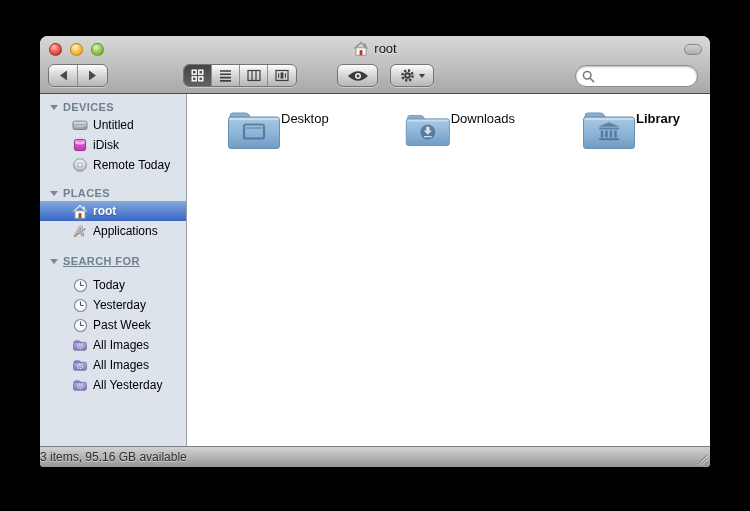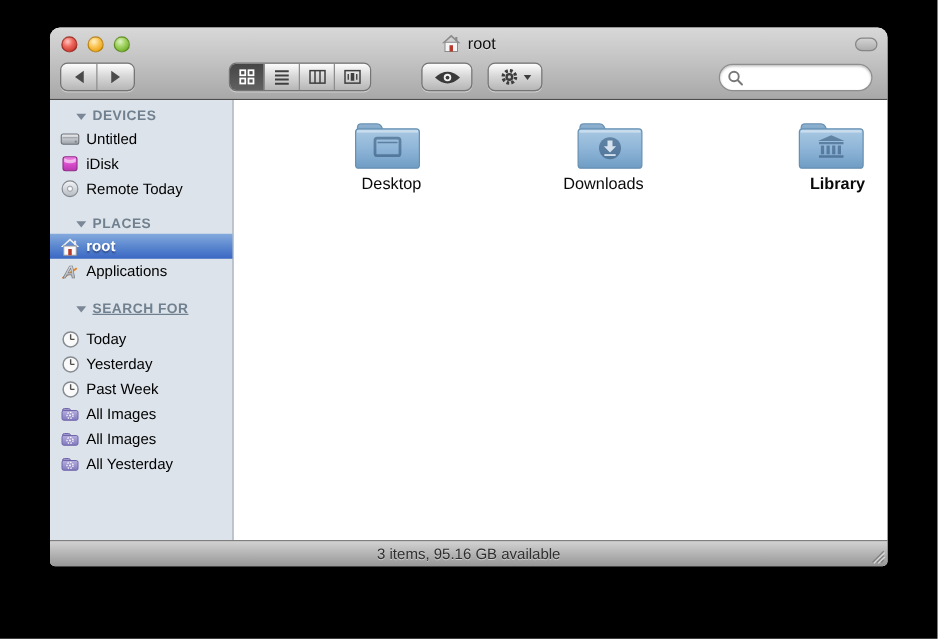--- a/index.html
+++ b/index.html
@@ -1,21 +1,21 @@
 <!DOCTYPE html>
 <html><head>
 <meta charset="utf-8">
 <style>
   html,body{margin:0;padding:0;}
   body{
     width:750px;height:511px;background:#000;position:relative;overflow:hidden;
     font-family:"Liberation Sans",sans-serif;
   }
   .window{
-    position:absolute;left:40px;top:22px;width:670px;height:431px;
+    position:absolute;left:40px;top:36px;width:670px;height:431px;
     border-radius:8px 8px 4px 4px;overflow:hidden;background:#fff;
     box-shadow:0 0 0 1px rgba(0,0,0,.6);
   }
   
   .chrome{
     position:absolute;top:0;left:0;right:0;height:57px;
     background:linear-gradient(#d8d8d8,#c6c6c6 40%,#a8a8a8);
     border-bottom:1px solid #4c4c4c;
   }
   .titlebar{position:absolute;top:0;left:0;right:0;height:24px;}
@@ -72,44 +72,44 @@
   
   .content{position:absolute;top:58px;bottom:21px;left:0;right:0;display:flex;}
   .sidebar{
     width:147px;flex:none;box-sizing:border-box;background:#dce3ea;
     border-right:1px solid #99a1aa;padding-top:5px;
   }
   .section{margin-bottom:10px;}
   .section.places{margin-bottom:12px;}
   .section.searchfor .sheader{margin-bottom:6px;text-decoration:underline;}
   .sheader{
-    height:16px;display:flex;align-items:center;padding-left:21px;gap:5px;
+    height:16px;display:flex;align-items:center;padding-left:10px;gap:5px;
     font-size:11px;font-weight:bold;color:#71808f;letter-spacing:.4px;
   }
   .tri{width:0;height:0;border-left:4px solid transparent;border-right:4px solid transparent;border-top:5px solid #7b8796;}
   .item{
-    height:20px;display:flex;align-items:center;padding-left:8px;gap:5px;
+    height:20px;display:flex;align-items:center;padding-left:32px;gap:5px;
     font-size:12px;color:#000;white-space:nowrap;
   }
   .item .sicon{width:16px;height:16px;flex:none;display:flex;align-items:center;justify-content:center;}
   .item.selected{
     background:linear-gradient(#84aadd,#5b87cf 50%,#3a67c4);
     color:#fff;font-weight:bold;text-shadow:0 1px 1px rgba(0,0,40,.35);
   }
   .main{flex:1;background:#fff;position:relative;}
   .icon-cell{
-    position:absolute;top:14px;width:110px;display:flex;flex-direction:column;align-items:flex-end;
+    position:absolute;top:14px;width:110px;display:flex;flex-direction:row;align-items:flex-start;
   }
   .icon-cell.c0{left:40px;} .icon-cell.c1{left:218px;} .icon-cell.c2{left:395px;font-weight:bold;}
   .flabel{margin-top:3px;font-size:13px;color:#0a0a0a;}
   
   .statusbar{
     position:absolute;bottom:0;left:0;right:0;height:20px;
     border-top:1px solid #7e7e7e;background:linear-gradient(#d2d2d2,#969696);
-    display:flex;align-items:center;justify-content:center;
+    display:flex;align-items:center;justify-content:flex-start;
     font-size:12px;color:#2e2e2e;text-shadow:0 1px 0 rgba(255,255,255,.45);
   }
   .grip{position:absolute;right:2px;bottom:2px;}
 </style>
 </head>
 <body>
 
 <svg width="0" height="0" style="position:absolute" aria-hidden="true">
   <defs>
     <linearGradient id="gFolderBody" x1="0" y1="0" x2="0" y2="1">

